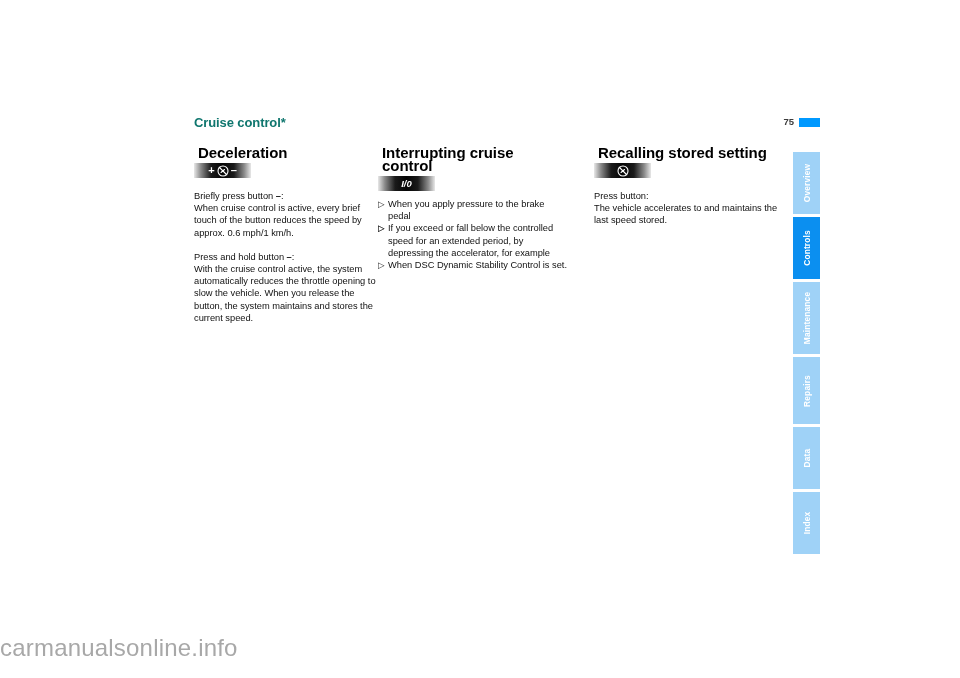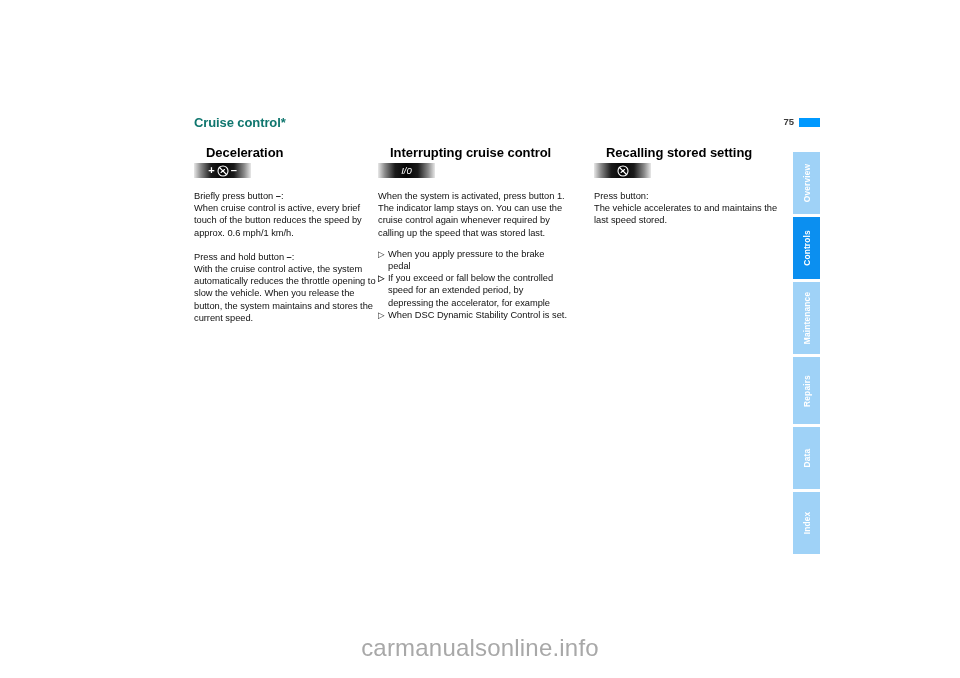--- a/index.html
+++ b/index.html
@@ -62,24 +62,24 @@
   .column {
     position: absolute;
     top: 0;
     width: 190px;
   }
   .col-1 { left: 0px; }
   .col-2 { left: 184px; }
   .col-3 { left: 400px; }
 
   .section-heading {
-    font-size: 13px;
+    font-size: 15px;
     font-weight: bold;
     line-height: 13px;
-    margin: 0 0 4px 12px;
+    margin: 0 0 4px 4px;
     letter-spacing: -0.05px;
   }
 
   
   .btn-pictogram {
     position: relative;
     width: 57px;
     height: 15px;
     margin: 0 0 7px 0;
     background: linear-gradient(to right,
@@ -98,21 +98,21 @@
   .plus-glyph, .minus-glyph {
     color: #ffffff;
     font-size: 11px;
     font-weight: bold;
     line-height: 11px;
     display: inline-block;
   }
   .io-glyph {
     color: #ffffff;
     font-size: 9.5px;
-    font-weight: normal;
+    font-weight: bold;
     font-style: italic;
     line-height: 10px;
     letter-spacing: 0px;
   }
   .cc-icon {
     display: inline-block;
     width: 12px;
     height: 12px;
     line-height: 0;
   }
@@ -180,21 +180,20 @@
     letter-spacing: 0.15px;
     line-height: 9px;
   }
 
   
   #watermark {
     position: absolute;
     left: 0;
     right: 0;
     bottom: 16px;
-    text-align: center;
     font-size: 24px;
     color: #a8a8a8;
     letter-spacing: 0.2px;
     font-family: "Liberation Sans", sans-serif;
   }
 </style>
 </head>
 <body>
 
 <div id="page-header">
@@ -228,21 +227,20 @@
     <p class="body-text"><span>Press and hold button</span> <span class="bold-sym">–</span><span>:</span><br><span>With the cruise control active, the system automatically reduces the throttle opening to slow the vehicle. When you release the button, the system maintains and stores the current speed.</span></p>
   </div>
 
   <div class="column col-2">
     <h2 class="section-heading">Interrupting cruise control</h2>
 
     <div class="btn-pictogram">
       <span class="io-glyph">I/0</span>
     </div>
 
-    <p class="body-text">When the system is activated, press button 1. The indicator lamp stays on. You can use the cruise control again whenever required by calling up the speed that was stored last.</p>
 
 
     <ul class="bullets">
       <li><span class="tri">▷</span><span>When you apply pressure to the brake pedal</span></li>
       <li><span class="tri">▷</span></li>
       <li><span class="tri">▷</span><span>If you exceed or fall below the controlled speed for an extended period, by depressing the accelerator, for example</span></li>
       <li><span class="tri">▷</span><span>When DSC Dynamic Stability Control is set.</span></li>
     </ul>
   </div>
 

